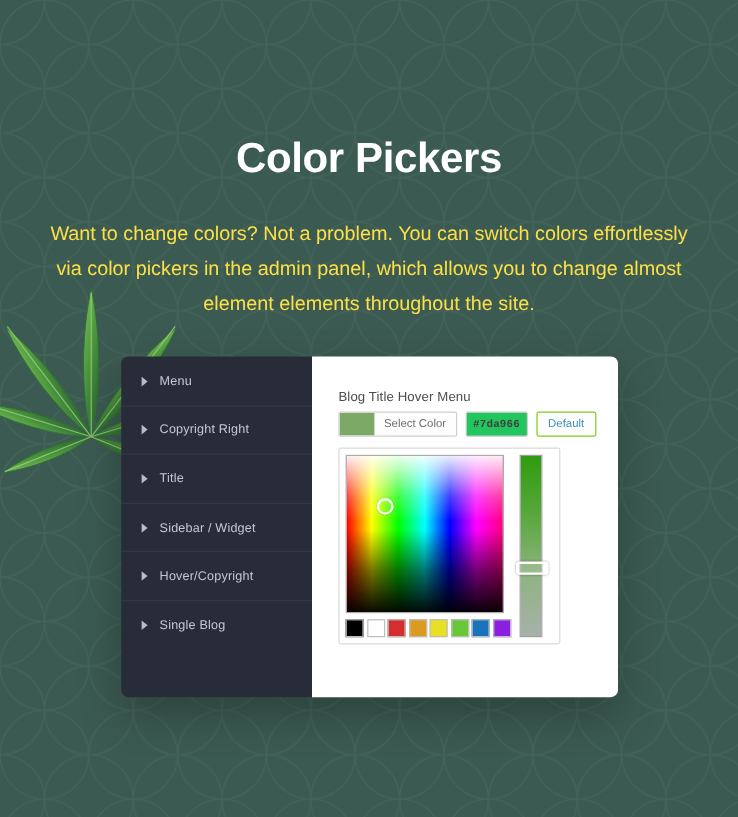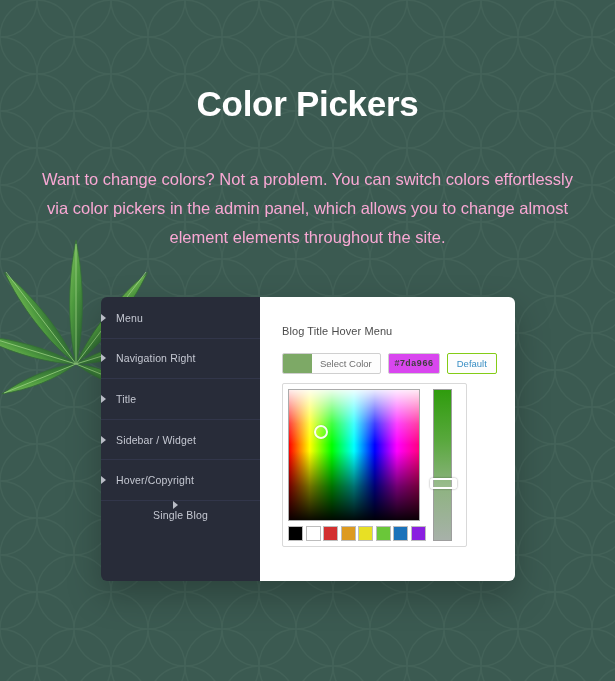--- a/index.html
+++ b/index.html
@@ -33,40 +33,40 @@
     height: 230px;
     pointer-events: none;
   }
 
   
   #hero {
     position: absolute;
     left: 0;
     top: 0;
     width: 615px;
-    padding-top: 82px;
+    padding-top: 110px;
     text-align: center;
     z-index: 3;
   }
 
   #page-title {
     font-size: 35px;
     font-weight: bold;
     color: #ffffff;
     letter-spacing: -0.3px;
     line-height: 1.25;
   }
 
   #page-subtitle {
-    margin: 12px auto;
+    margin: 0 auto;
     padding-top: 27px;
     width: 540px;
     font-size: 16.5px;
     line-height: 29px;
-    color: #f9a8d4;
+    color: #fde047;
     font-weight: 300;
   }
 
   
   #admin-panel {
     position: absolute;
     left: 101px;
     top: 297px;
     width: 414px;
     height: 284px;
@@ -82,25 +82,25 @@
     background: #282c39;
     border-radius: 6px 0 0 6px;
     padding-top: 1px;
     flex: none;
   }
 
   .sidebar-item {
     height: 40.6px;
     display: flex;
     align-items: center;
-    padding-left: 0;
+    padding-left: 17px;
     border-bottom: 1px solid #32364a;
     cursor: pointer;
   }
-  .sidebar-item:last-child { border-bottom: none; flex-direction: column; }
+  .sidebar-item:last-child { border-bottom: none; }
 
   .sidebar-arrow {
     width: 0; height: 0;
     border-top: 4px solid transparent;
     border-bottom: 4px solid transparent;
     border-left: 5px solid #b9bcc6;
     margin-right: 10px;
     flex: none;
   }
 
@@ -123,21 +123,21 @@
   #field-label {
     font-size: 11px;
     color: #4c4c4c;
     letter-spacing: 0.1px;
   }
 
   
   #control-row {
     display: flex;
     align-items: stretch;
-    margin-top: 16px;
+    margin-top: 6px;
     height: 21px;
   }
 
   #select-color-button {
     display: flex;
     align-items: stretch;
     border: 1px solid #cfcfcf;
     border-radius: 2px;
     background: #fdfdfd;
     cursor: pointer;
@@ -157,21 +157,21 @@
     font-size: 9.5px;
     color: #6d6d6d;
     white-space: nowrap;
   }
 
   #hex-input {
     width: 52px;
     margin-left: 7px;
     border: 1px solid #cfcfcf;
     border-radius: 2px;
-    background: #d946ef;
+    background: #22c55e;
     font-family: "Liberation Mono", monospace;
     font-size: 9px;
     font-weight: bold;
     color: #3f3f3f;
     text-align: center;
     padding: 4px 2px;
     letter-spacing: 0.2px;
   }
 
   #default-button {
@@ -341,21 +341,21 @@
 
 <div id="admin-panel">
 
   <div id="panel-sidebar">
     <div class="sidebar-item">
       <span class="sidebar-arrow"></span>
       <span class="sidebar-label">Menu</span>
     </div>
     <div class="sidebar-item">
       <span class="sidebar-arrow"></span>
-      <span class="sidebar-label">Navigation Right</span>
+      <span class="sidebar-label">Copyright Right</span>
     </div>
     <div class="sidebar-item">
       <span class="sidebar-arrow"></span>
       <span class="sidebar-label">Title</span>
     </div>
     <div class="sidebar-item">
       <span class="sidebar-arrow"></span>
       <span class="sidebar-label">Sidebar / Widget</span>
     </div>
     <div class="sidebar-item">

